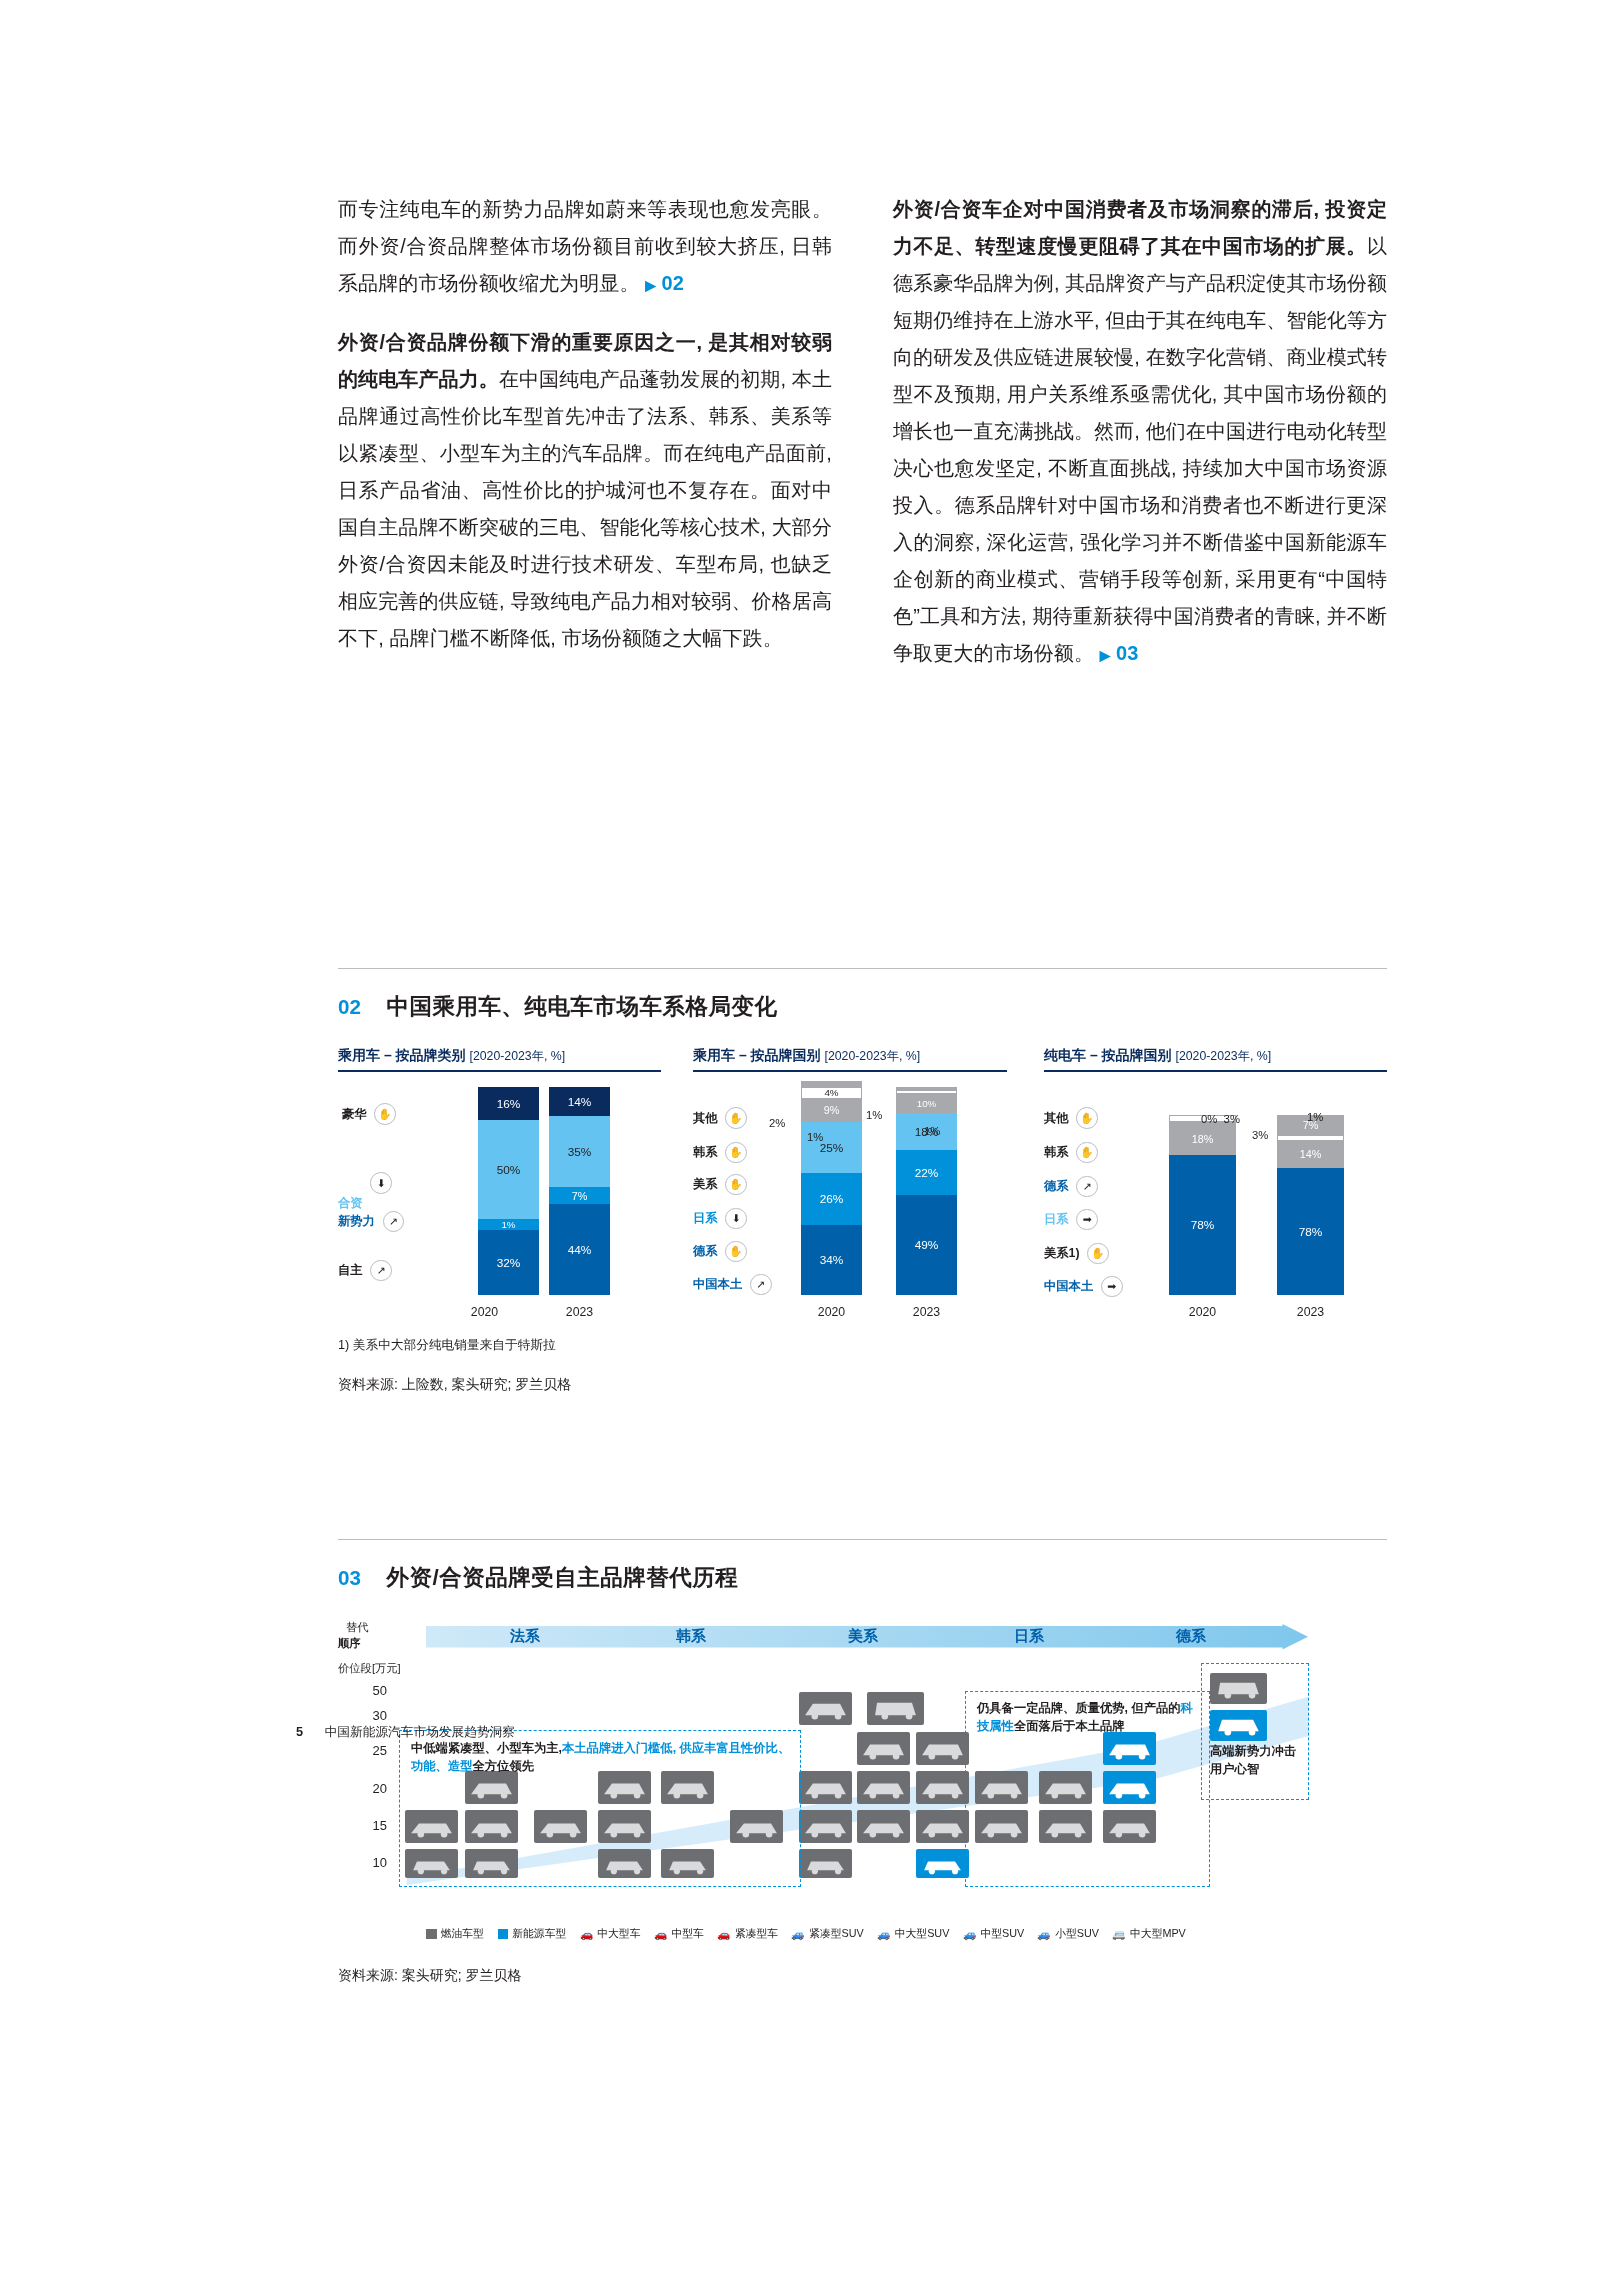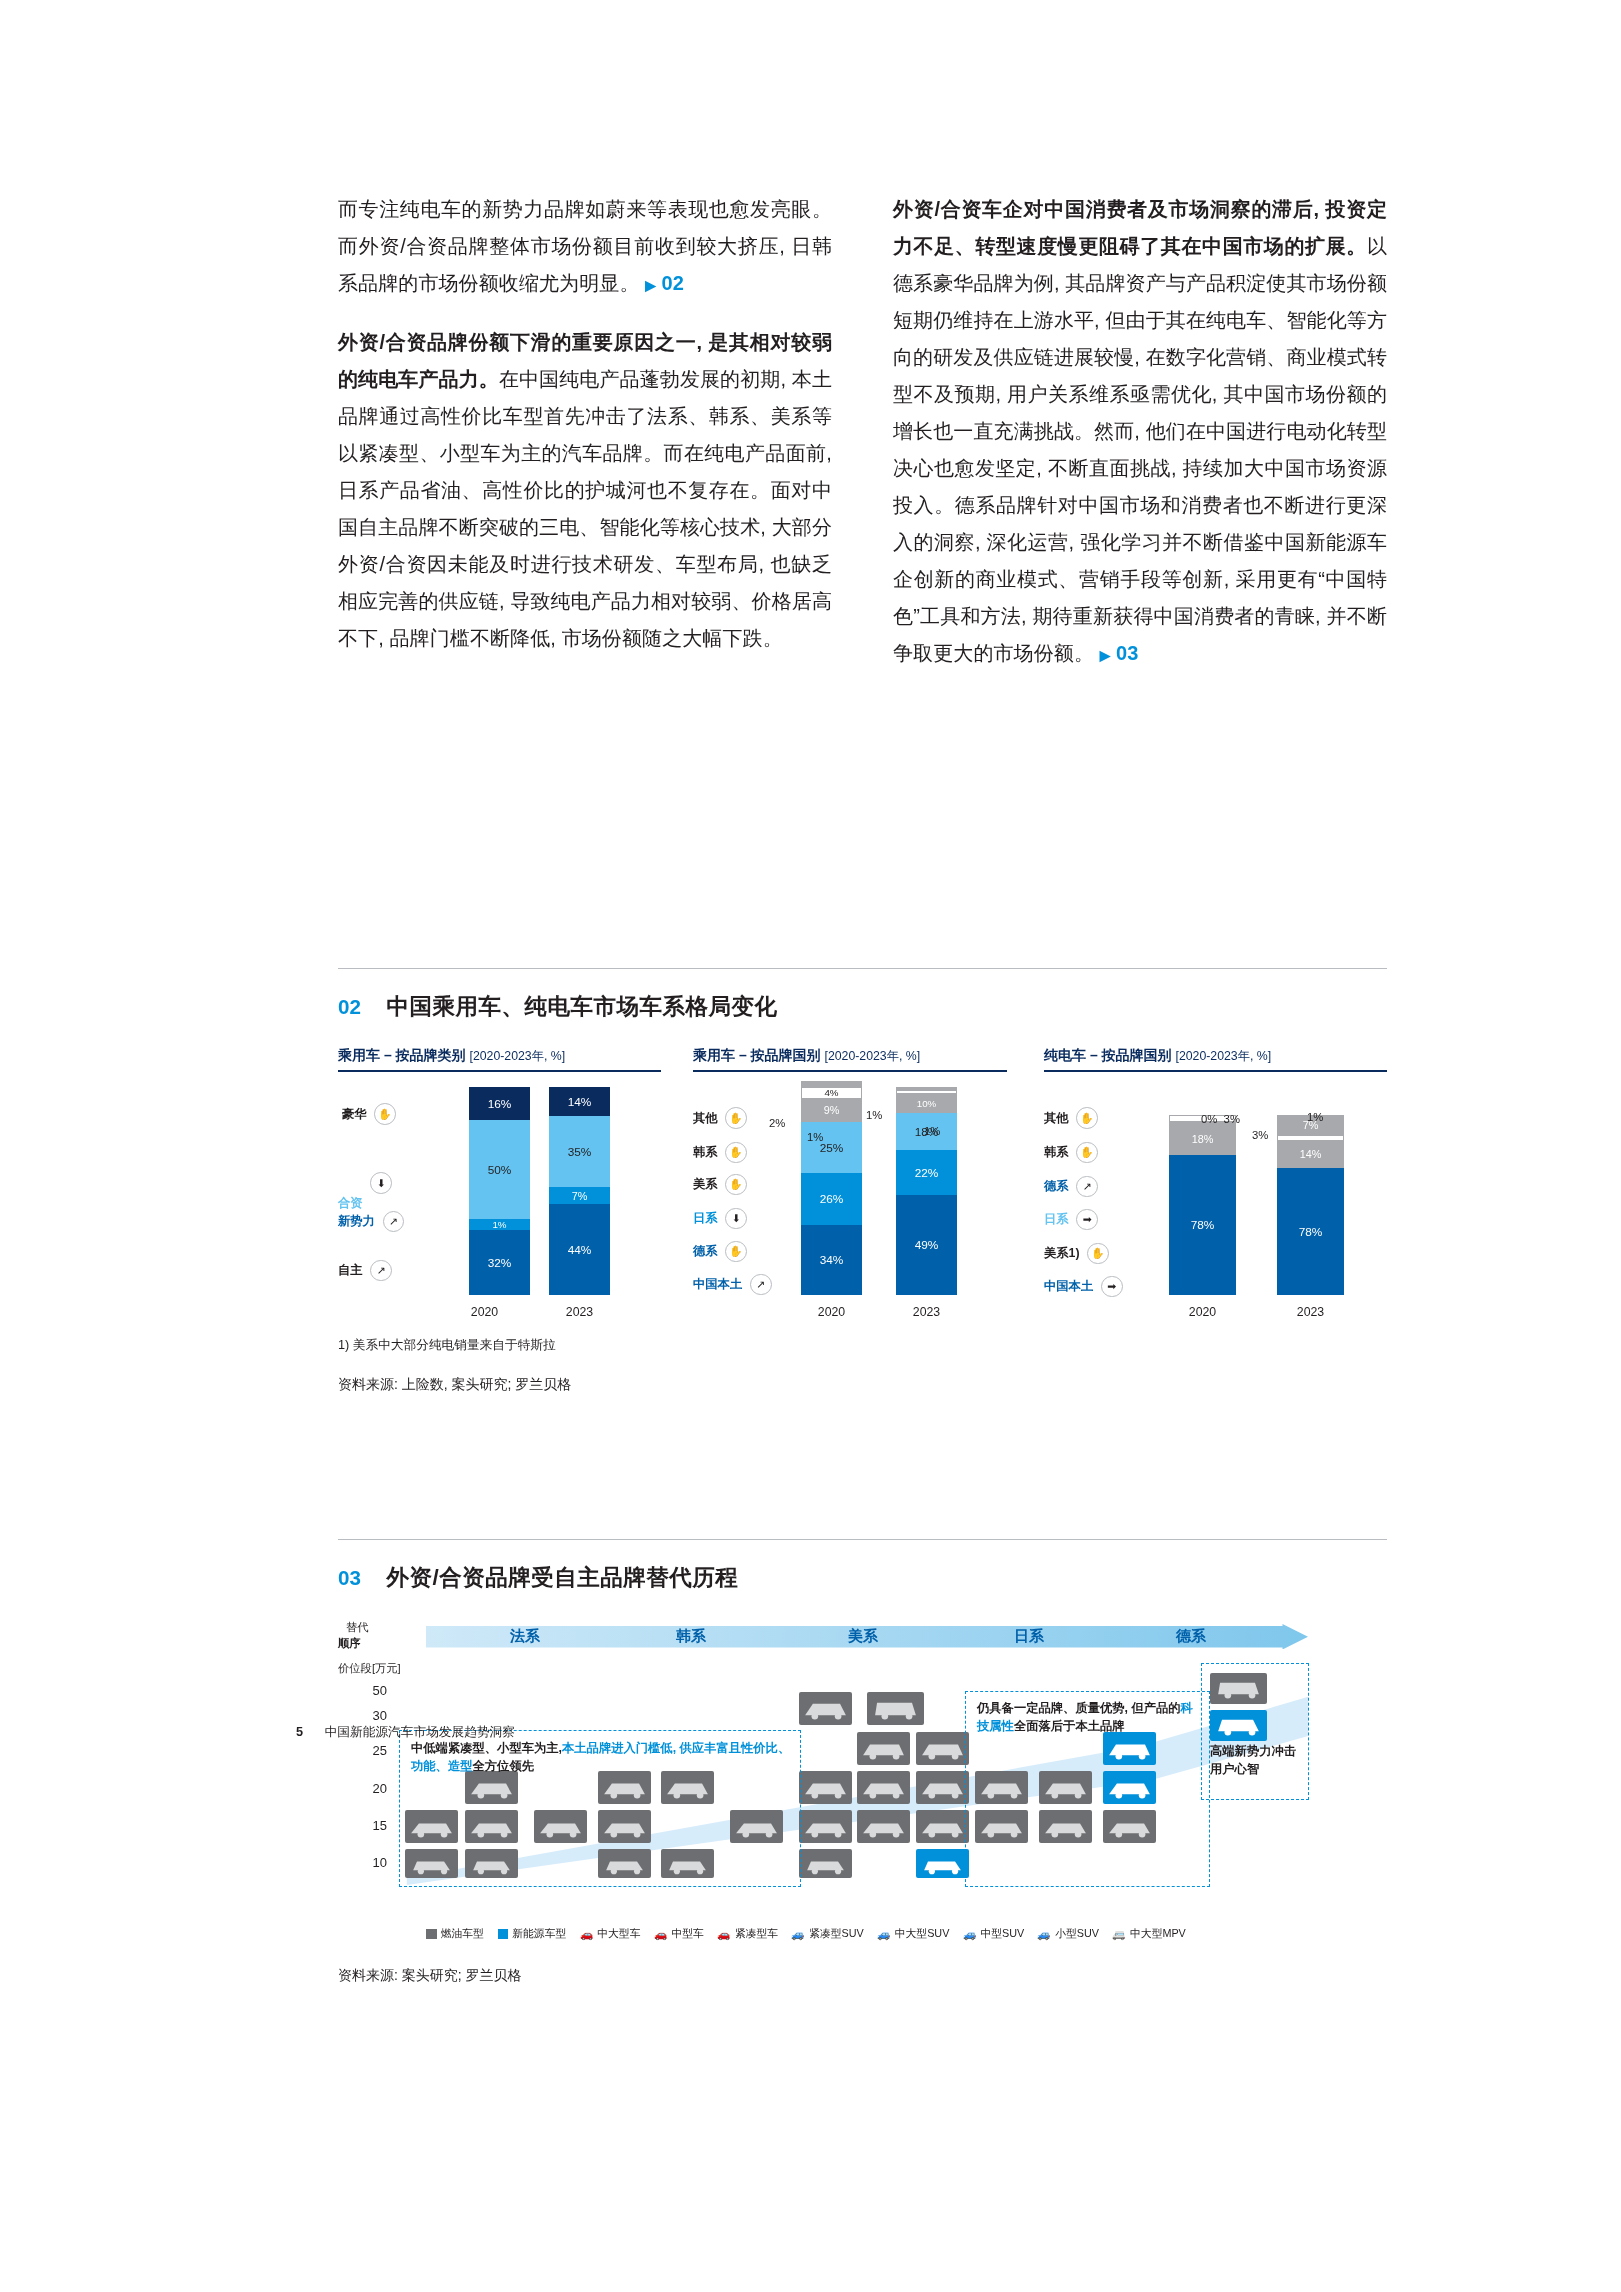--- a/index.html
+++ b/index.html
@@ -266,21 +266,21 @@
           </div>
           <div class="legend-row" style="left:0; top:125px;">
             <span class="lab" style="color:#0060a9;">新势力</span>
             <span class="ic">↗</span>
           </div>
           <div class="legend-row" style="left:0; top:174px;">
             <span class="lab">自主</span>
             <span class="ic">↗</span>
           </div>
 
-          <div class="bar-col" style="left:107px; width:61px;padding-left:24px;">
+          <div class="bar-col" style="left:116px; width:61px;padding-left:24px;">
             <div class="seg dark" style="height:33px;">
                 <span>16%</span>
               </div>
             <div class="seg lt" style="height:99px;">
                 <span>50%</span>
               </div>
             <div class="seg mid" style="height:10.8px; font-size:9.8px;">
                 <span>1%</span>
               </div>
             <div class="seg blue" style="height:65px;">

